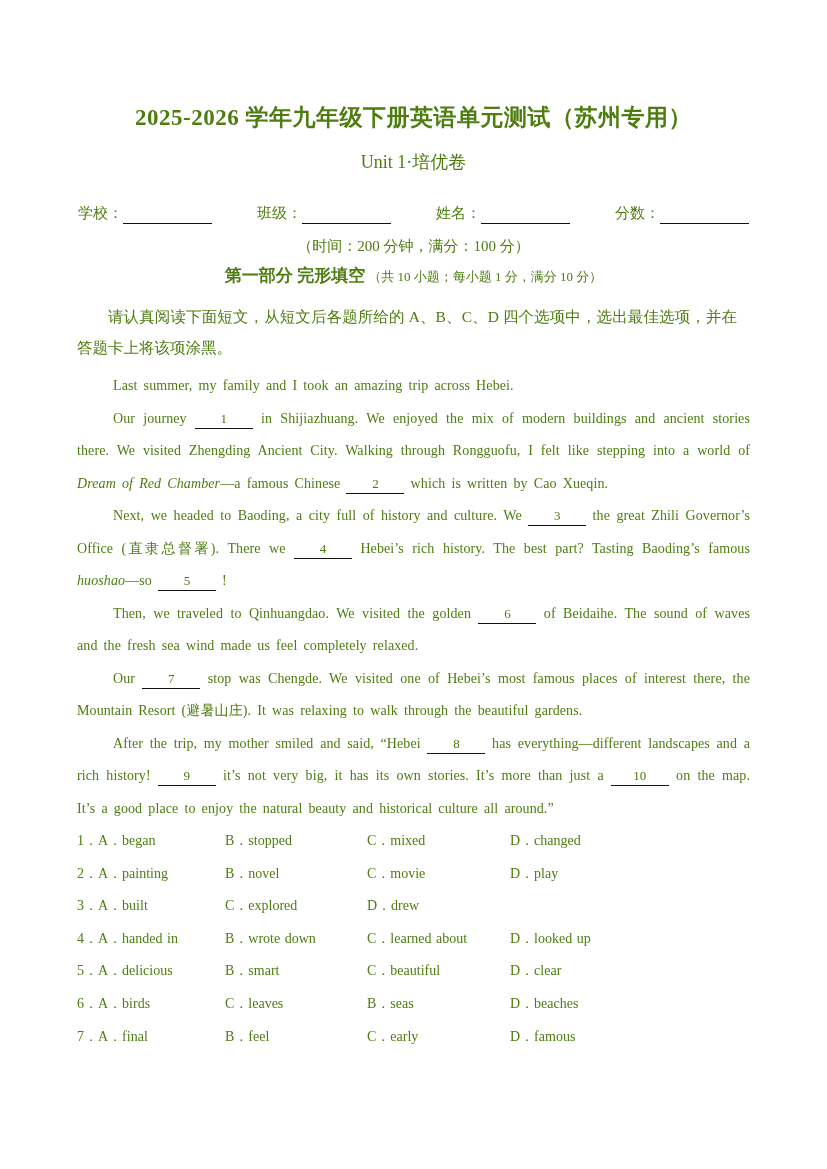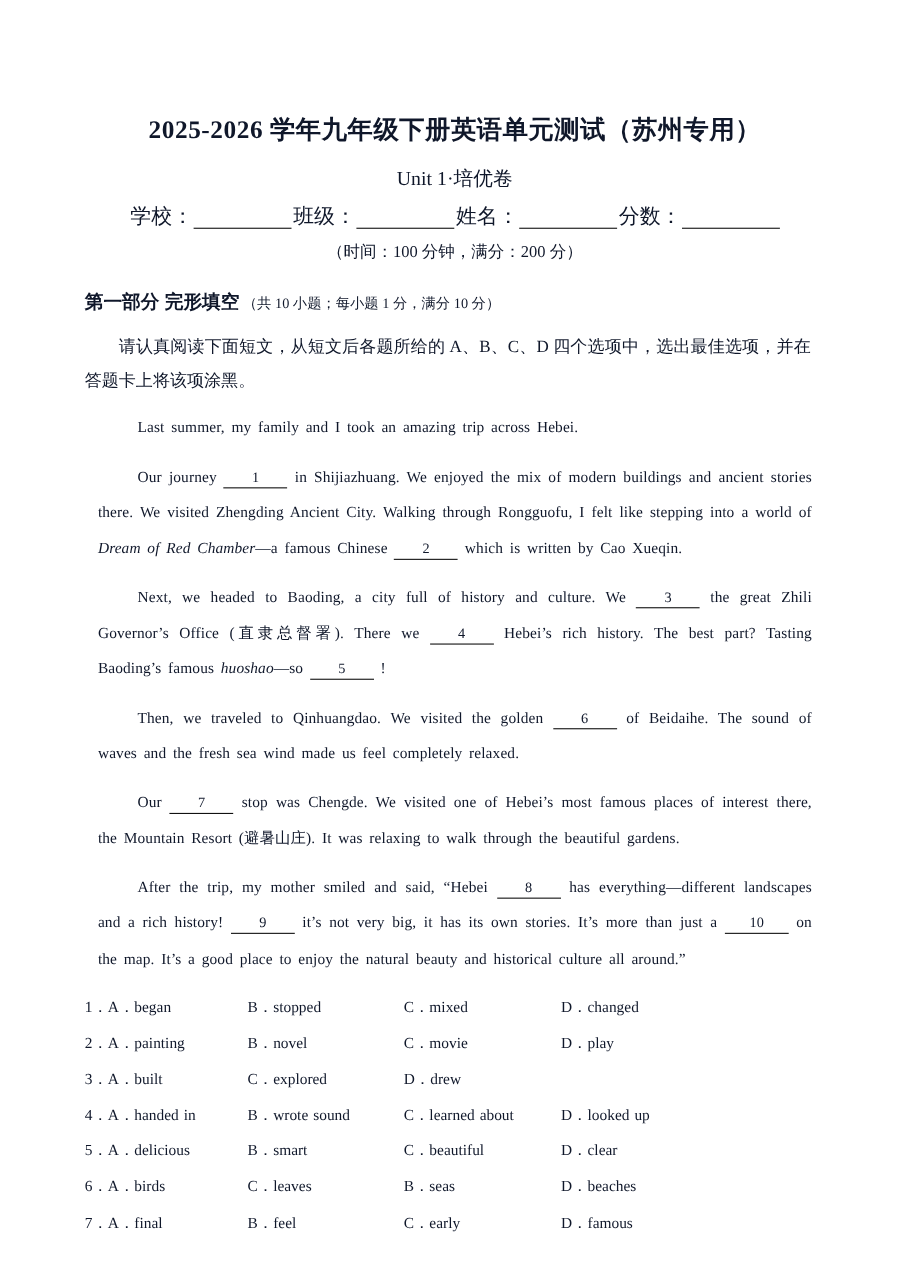--- a/index.html
+++ b/index.html
@@ -6,21 +6,21 @@
     margin: 0;
     padding: 0;
     background: #ffffff;
   }
   .page {
     position: relative;
     width: 827px;
     height: 1169px;
     margin: 0 auto;
     background: #ffffff;
-    color: #0f172a;
+    color: #4d7c0f;
     font-family: "Liberation Serif", "DejaVu Serif", serif;
     box-sizing: border-box;
     padding: 103px 77px 0 77px;
     overflow: hidden;
   }
   .title {
     margin: 0;
     font-size: 23px;
     font-weight: bold;
     text-align: center;
@@ -28,63 +28,64 @@
     letter-spacing: 0.5px;
   }
   .subtitle {
     margin: 16px 0 0 0;
     font-size: 18px;
     font-weight: normal;
     text-align: center;
     line-height: 26px;
   }
   .info-line {
-    margin-top: 12px;
+    margin-top: 28px;
     display: flex;
-    justify-content: center;
+    justify-content: space-between;
     align-items: flex-end;
-    font-size: 19px;
+    font-size: 15px;
     line-height: 21px;
   }
   .info-field { display: inline-flex; align-items: flex-end; margin: 0 1px; }
   .info-blank {
     display: inline-block;
     width: 89px;
     height: 17px;
     border-bottom: 1px solid #111;
   }
   .exam-meta {
     margin-top: 12px;
     text-align: center;
     font-size: 15px;
     line-height: 21px;
   }
   .section-heading {
-    margin-top: 22px;
+    margin-top: 7px;
     font-size: 17px;
     font-weight: bold;
     line-height: 23px;
     font-family: "Liberation Sans", "DejaVu Sans", sans-serif;
+    text-align: center;
   }
   .section-note {
     font-size: 13px;
     font-weight: normal;
     font-family: "Liberation Serif", "DejaVu Serif", serif;
     margin-left: 3px;
   }
   .instructions {
     margin: 13px 13px 0 0;
     font-size: 15.5px;
     line-height: 31px;
     text-indent: 2em;
     text-align: justify;
   }
   .passage { margin-top: 7px; }
   .para {
-    margin: 12px;
+    margin: 0;
     font-size: 14px;
     line-height: 32.5px;
     text-indent: 36px;
     text-align: justify;
     word-spacing: 2.5px;
     letter-spacing: 0.1px;
   }
   .cloze-blank {
     display: inline-block;
     min-width: 58px;
@@ -133,21 +134,21 @@
       <span class="info-field">
         <span>姓名：</span>
         <span class="info-blank"></span>
       </span>
       <span class="info-field">
         <span>分数：</span>
         <span class="info-blank"></span>
       </span>
     </div>
 
-  <div class="exam-meta">（时间：100 分钟，满分：200 分）</div>
+  <div class="exam-meta">（时间：200 分钟，满分：100 分）</div>
 
   <div class="section-heading">
     <span>第一部分 完形填空</span><span class="section-note">（共 10 小题；每小题 1 分，满分 10 分）</span>
   </div>
 
   <p class="instructions">请认真阅读下面短文，从短文后各题所给的 A、B、C、D 四个选项中，选出最佳选项，并在答题卡上将该项涂黑。</p>
 
   <div class="passage" id="passage">
       <p class="para">Last summer, my family and I took an amazing trip across Hebei.</p>
       <p class="para">Our journey <span class="cloze-blank">1</span> in Shijiazhuang. We enjoyed the mix of modern buildings and ancient stories there. We visited Zhengding Ancient City. Walking through Rongguofu, I felt like stepping into a world of <i>Dream of Red Chamber</i>—a famous Chinese <span class="cloze-blank">2</span> which is written by Cao Xueqin.</p>
@@ -170,21 +171,21 @@
         <span class="q-cell">C．movie</span>
         <span class="q-cell">D．play</span>
       </div>
       <div class="q-row">
         <span class="q-cell">3．A．built</span>
         <span class="q-cell">C．explored</span>
         <span class="q-cell">D．drew</span>
       </div>
       <div class="q-row">
         <span class="q-cell">4．A．handed in</span>
-        <span class="q-cell">B．wrote sound</span>
+        <span class="q-cell">B．wrote down</span>
         <span class="q-cell">C．learned about</span>
         <span class="q-cell">D．looked up</span>
       </div>
       <div class="q-row">
         <span class="q-cell">5．A．delicious</span>
         <span class="q-cell">B．smart</span>
         <span class="q-cell">C．beautiful</span>
         <span class="q-cell">D．clear</span>
       </div>
       <div class="q-row">

